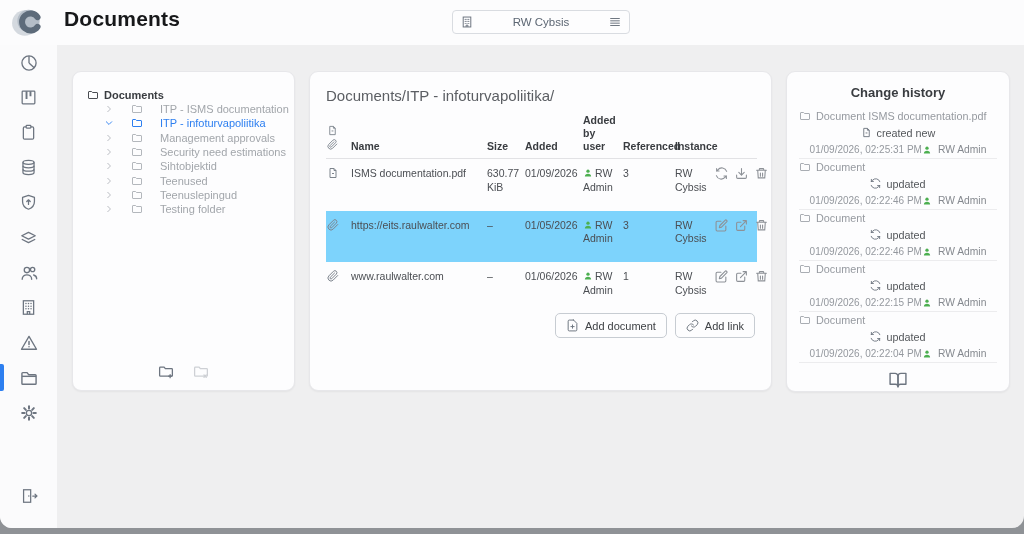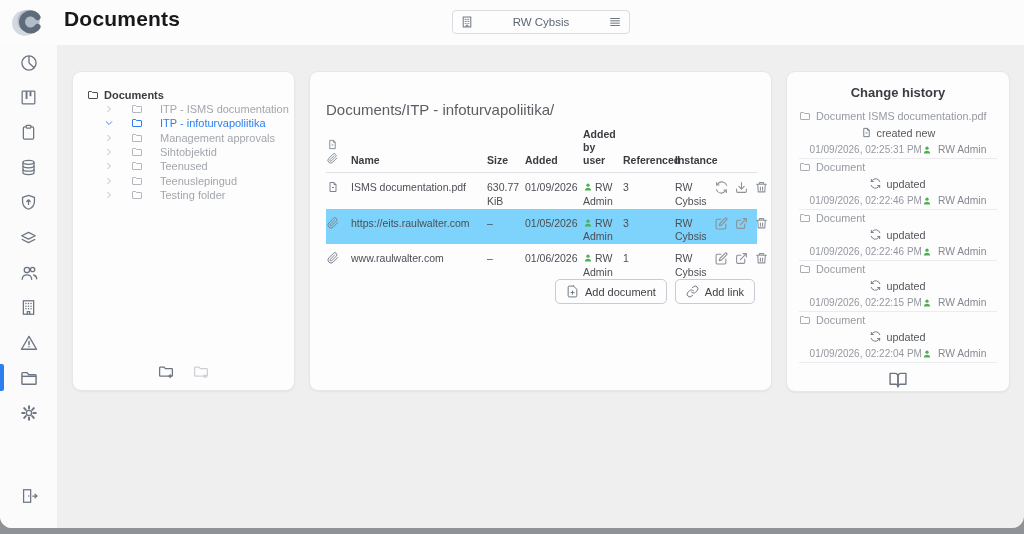--- a/index.html
+++ b/index.html
@@ -32,24 +32,24 @@
   .tree-root { display:flex; align-items:center; gap:5px; font-size:11px; font-weight:700; color:#393c40; height:15px; }
   .tree-item { display:flex; align-items:center; gap:17px; font-size:11px; color:#a2a6ab; height:14.3px; padding-left:17px; cursor:pointer; white-space:nowrap; }
   .tree-item .icon { color:#b3b7bc; }
   .tree-item.selected { color:#2d7ff0; }
   .tree-item.selected .icon { color:#2d7ff0; }
   .tree-actions { position:absolute; bottom:9px; left:0; right:0; display:flex; justify-content:center; gap:17px; color:#7d848d; }
   .tree-actions .disabled { opacity:.32; }
 
   
   .card-docs { width:463px; height:320px; padding:13px 16px; }
-  .docs-title { font-size:15px; color:#5b5e63; margin:16px 0 8px; }
+  .docs-title { font-size:15px; color:#5b5e63; margin:2px 0 8px; }
   table { width:431px; table-layout:fixed; border-collapse:collapse; font-size:10.5px; color:#4b4e53; }
   th { text-align:left; font-weight:700; color:#393c40; vertical-align:bottom; padding:2px 2px 5px 1px; border-bottom:1px solid #e2e2e5; font-size:10.5px; line-height:1.25; }
-  td { padding:8px 2px 0 1px; vertical-align:top; line-height:1.3; }
+  td { padding:8px 2px 16px 1px; vertical-align:top; line-height:1.3; }
   tr.alt td { background:#7dd3fc; }
   .cell-name { white-space:nowrap; }
   .type-ico { color:#7d848d; }
   .gperson { color:#4caf50; display:inline-block; vertical-align:-1px; margin-right:2px; }
   .acts { white-space:nowrap; }
   .acts .icon { color:#8d9197; margin-right:4px; cursor:pointer; }
   .btn-row { display:flex; justify-content:flex-end; gap:8px; }
   .btn { display:inline-flex; align-items:center; gap:6px; background:#fdfdfe; border:1px solid #c7ccd2; border-radius:5px;
     padding:5px 10px; font-size:11px; color:#3e4145; cursor:pointer; }
 
@@ -249,20 +249,33 @@
             <svg width="10" height="10" viewBox="0 0 24 24" fill="none" stroke="currentColor" stroke-width="2.2" stroke-linecap="round">
               <path d="M9 5.5l6.5 6.5L9 18.5"></path>
             </svg>
           </span>
         <span class="icon">
             <svg width="12" height="12" viewBox="0 0 24 24" fill="none" stroke="currentColor" stroke-width="2" stroke-linejoin="round">
               <path d="M3 8V6c0-.6.4-1 1-1h5.2L11 7h9c.6 0 1 .4 1 1v10c0 .6-.4 1-1 1H4c-.6 0-1-.4-1-1V8z"></path>
             </svg>
           </span>
         <span>Management approvals</span>
+      </div>
+      <div class="tree-item">
+        <span class="icon">
+            <svg width="10" height="10" viewBox="0 0 24 24" fill="none" stroke="currentColor" stroke-width="2.2" stroke-linecap="round">
+              <path d="M9 5.5l6.5 6.5L9 18.5"></path>
+            </svg>
+          </span>
+        <span class="icon">
+            <svg width="12" height="12" viewBox="0 0 24 24" fill="none" stroke="currentColor" stroke-width="2" stroke-linejoin="round">
+              <path d="M3 8V6c0-.6.4-1 1-1h5.2L11 7h9c.6 0 1 .4 1 1v10c0 .6-.4 1-1 1H4c-.6 0-1-.4-1-1V8z"></path>
+            </svg>
+          </span>
+        <span>Security need estimations</span>
       </div>
       <div class="tree-item">
         <span class="icon">
             <svg width="10" height="10" viewBox="0 0 24 24" fill="none" stroke="currentColor" stroke-width="2.2" stroke-linecap="round">
               <path d="M9 5.5l6.5 6.5L9 18.5"></path>
             </svg>
           </span>
         <span class="icon">
             <svg width="12" height="12" viewBox="0 0 24 24" fill="none" stroke="currentColor" stroke-width="2" stroke-linejoin="round">
               <path d="M3 8V6c0-.6.4-1 1-1h5.2L11 7h9c.6 0 1 .4 1 1v10c0 .6-.4 1-1 1H4c-.6 0-1-.4-1-1V8z"></path>

